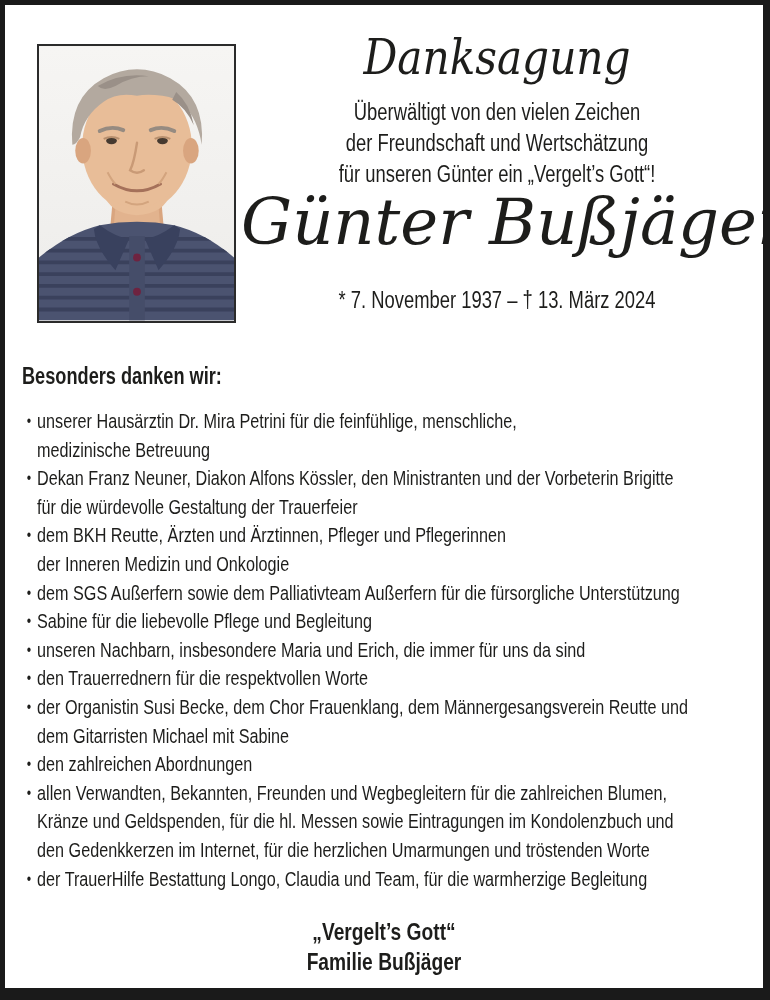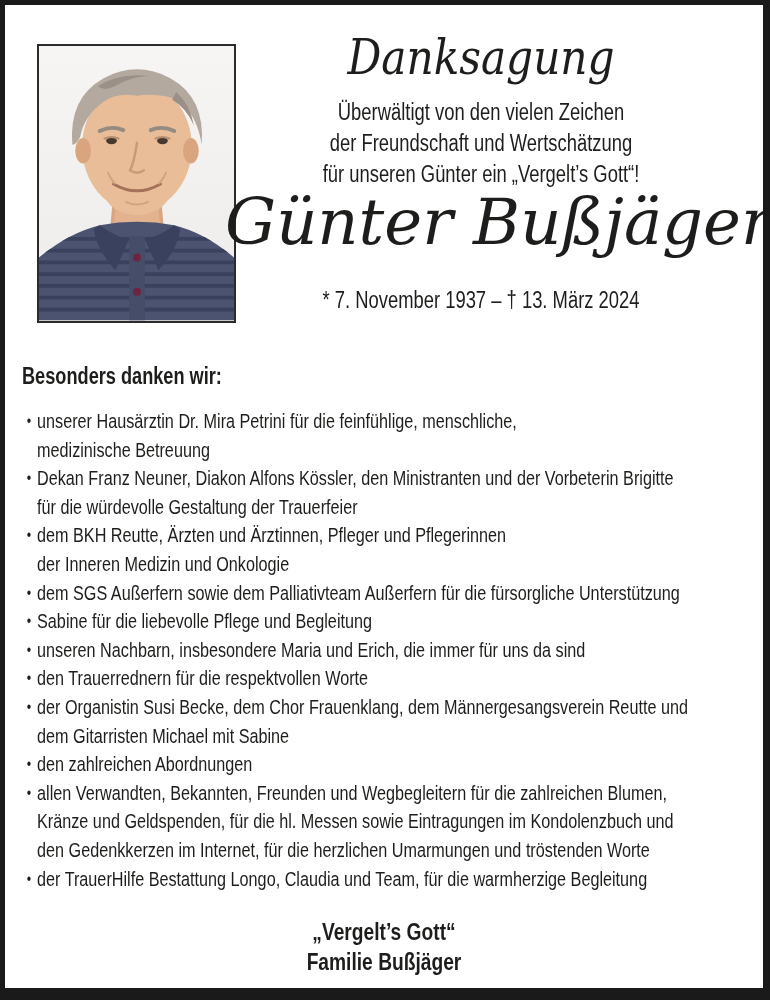--- a/index.html
+++ b/index.html
@@ -18,21 +18,21 @@
   }
   .photo svg{display:block;width:100%;height:100%;}
   .sk-shirt{fill:var(--shirt,#4b5370);}
   .sk-stripe{stroke:var(--shirt-stripe,#3a415c);stroke-width:4;}
   .sk-collar{fill:var(--collar,#39415e);}
   .sk-skin{fill:var(--skin,#e8bd98);}
   .sk-skin-sh{fill:var(--skin-shadow,#d9a57f);}
   .sk-hair{fill:var(--hair,#b3a99f);}
   .sk-btn{fill:var(--button,#6e2340);}
   
-  .right-col{position:absolute;left:220px;top:0;width:512px;height:360px;}
+  .right-col{position:absolute;left:236px;top:0;width:512px;height:360px;}
   .title{
     position:absolute;top:24px;left:0;right:0;text-align:center;
     font-family:"DejaVu Serif",serif;font-style:italic;
     font-size:48px;line-height:56px;transform:scaleX(.88);transform-origin:50% 0;white-space:nowrap;
   }
   .intro{
     position:absolute;top:92px;left:0;right:0;text-align:center;
     font-size:23px;line-height:31px;white-space:pre-line;
     transform:scaleX(.8);transform-origin:50% 0;
   }

